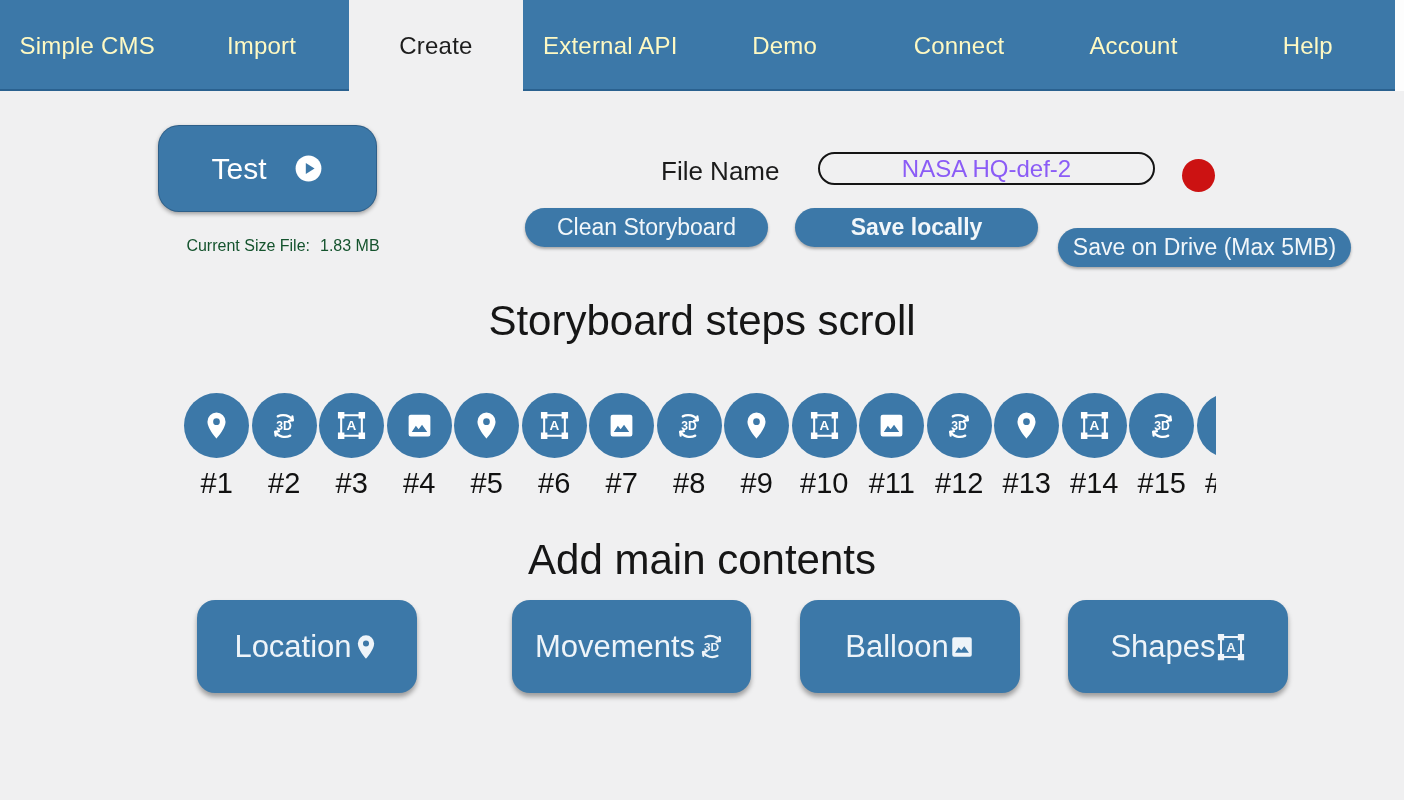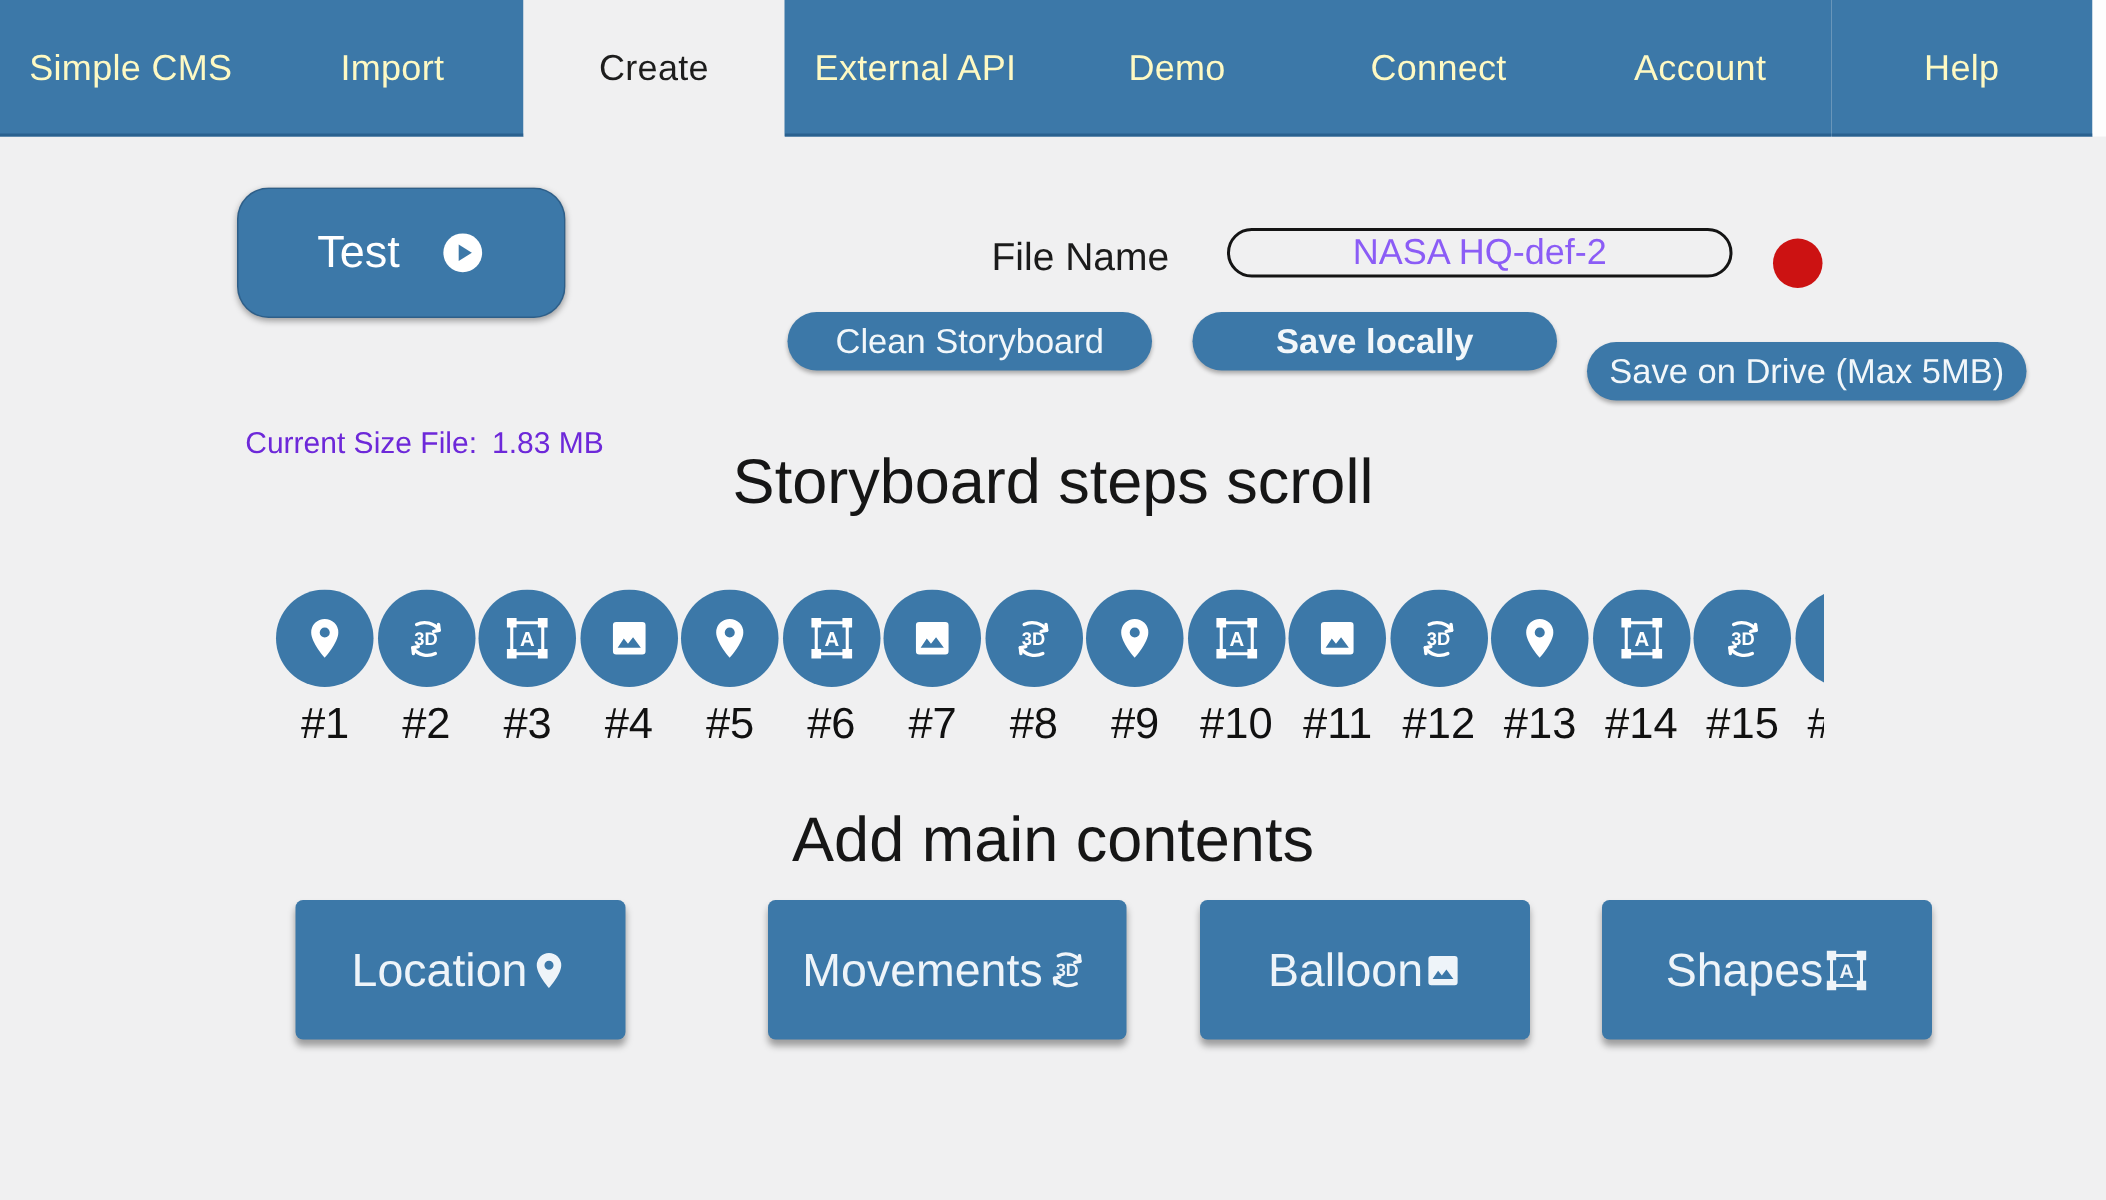--- a/index.html
+++ b/index.html
@@ -29,21 +29,21 @@
   
   .test-btn{
     position:absolute;left:158px;top:125px;width:219px;height:87px;
     background:var(--accent);border:1px solid rgba(20,50,80,.35);border-radius:21px;
     color:#ffffff;font-size:30px;display:flex;align-items:center;justify-content:center;gap:26px;
     box-shadow:0 2px 4px rgba(0,0,0,.35);cursor:pointer;font-family:inherit;
   }
   .test-btn svg{width:31px;height:31px;display:block;}
   .current-size{
     position:absolute;left:118px;top:237px;width:330px;text-align:center;
-    font-size:20px;color:#6d28d9;display:flex;justify-content:center;gap:10px;white-space:nowrap;margin-top:48px;
+    font-size:16px;color:#14532d;display:flex;justify-content:center;gap:10px;white-space:nowrap;
   }
   
   .file-label{position:absolute;left:661px;top:156px;font-size:26px;color:#1b1b1b;}
   .file-input{
     position:absolute;left:818px;top:152px;width:337px;height:33px;box-sizing:border-box;
     border:2px solid #141414;border-radius:17px;background:transparent;
     font-size:24px;text-align:center;color:#8b5cf6;outline:none;font-family:inherit;padding:0 14px;
   }
   .red-dot{position:absolute;left:1182px;top:159px;width:33px;height:33px;border-radius:50%;background:var(--red);}
   
@@ -70,21 +70,21 @@
   }
   .step-item{flex:0 0 67.5px;width:67.5px;display:flex;flex-direction:column;align-items:center;}
   .step-circle{
     width:65px;height:65px;border-radius:50%;background:var(--accent);
     display:flex;align-items:center;justify-content:center;color:#fff;cursor:pointer;flex:0 0 auto;
   }
   .step-circle svg{display:block;}
   .step-label{margin-top:9px;font-size:29px;color:#111;white-space:nowrap;}
   
   .content-btn{
-    position:absolute;top:600px;height:93px;border:none;border-radius:5px;
+    position:absolute;top:600px;height:93px;border:none;border-radius:18px;
     background:var(--accent);color:#eef4f9;font-size:31px;font-family:inherit;
     display:flex;align-items:center;justify-content:center;
     box-shadow:0 4px 5px rgba(0,0,0,.35);cursor:pointer;white-space:nowrap;
   }
   .content-btn svg{display:block;}
   .icon-sm-location svg{width:28px;height:28px;}
   .icon-sm-threeD svg{width:33px;height:33px;}
   .icon-sm-image svg{width:26px;height:26px;}
   .icon-sm-shapes svg{width:30px;height:30px;}
   .step-icon-location svg{width:31px;height:31px;}

